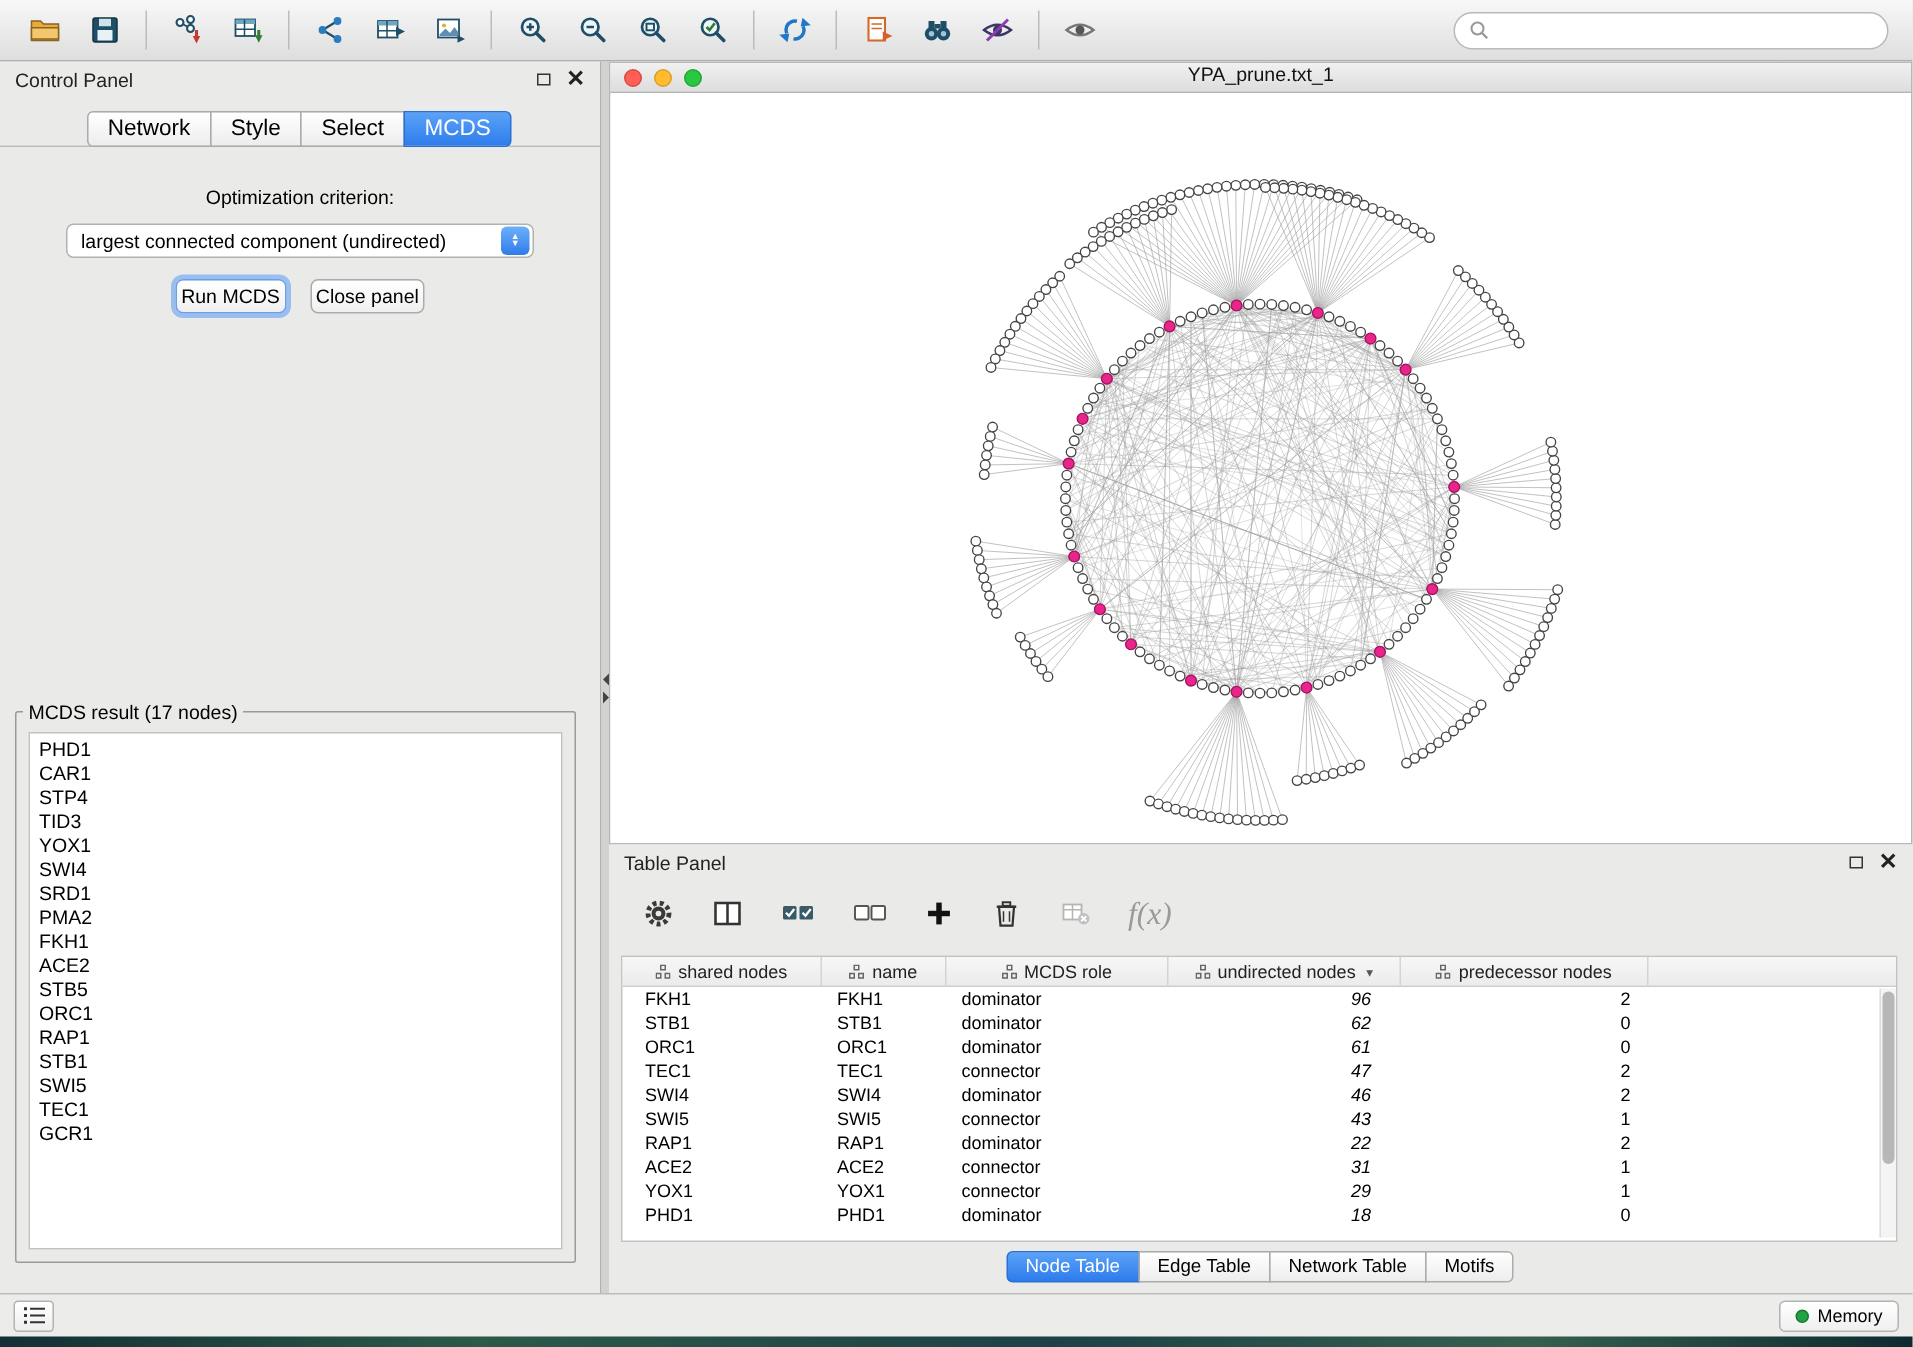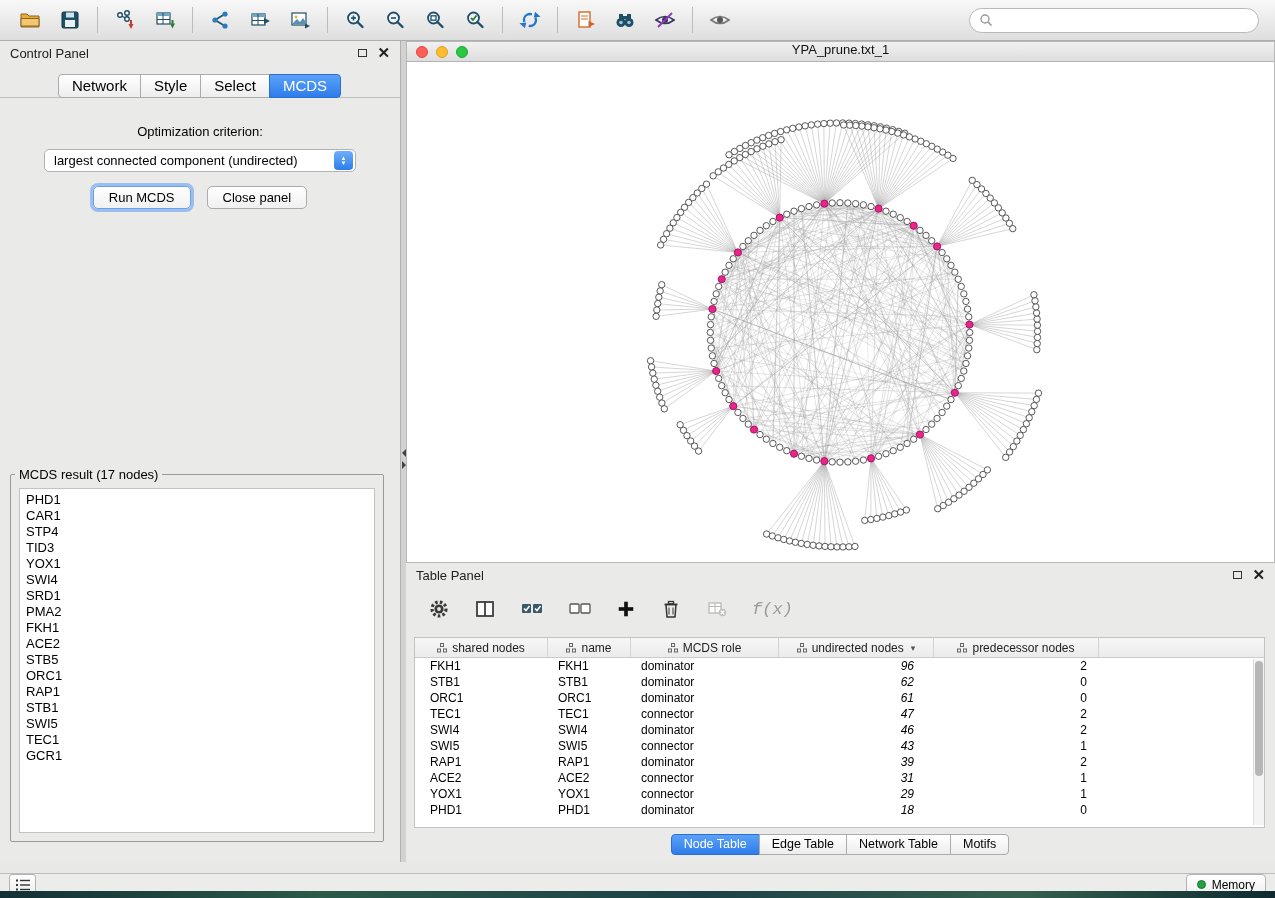--- a/index.html
+++ b/index.html
@@ -35,21 +35,21 @@
   .cp-tab.active { background:linear-gradient(#5aa2f8,#2e7ceb); color:#fff; border-color:#2a6fd4; }
   .opt-label { text-align:center; font-size:13px; margin-top:26px; }
   .combo { width:312px; height:23px; margin:10px auto 0; background:#fff;
     border:1px solid #b2b2b2; border-radius:5px; display:flex; align-items:center;
     font-size:13px; padding-left:9px; }
   .combo-arrow { margin-left:auto; margin-right:2px; width:19px; height:19px;
     background:linear-gradient(#6db0fa,#2e7ceb); border-radius:4px;
     display:flex; flex-direction:column; align-items:center; justify-content:center; }
   .combo-arrow i { font-style:normal; font-size:6px; line-height:5px; color:#fff; }
   .btn-row { display:flex; justify-content:center; gap:16px; margin-top:14px; }
-  .btn { height:23px; padding:0 15px; font-size:13px; border:1px solid #ababab;
+  .btn { height:23px; padding:0 3px; font-size:13px; border:1px solid #ababab;
     border-radius:5px; background:linear-gradient(#ffffff,#f0f0f0); }
   .btn.focused { box-shadow:0 0 0 3px rgba(98,160,245,.6); border-color:#6aa0e8; }
   .mcds-fieldset { position:absolute; left:10px; right:16px; top:426px; bottom:20px;
     border:1px solid #9a9a9a; border-radius:2px; }
   .mcds-fieldset legend { font-size:13px; padding:0 4px; margin-left:4px; }
   .mcds-list { position:absolute; left:8px; right:8px; top:6px; bottom:8px;
     background:#fff; border:1px solid #c2c2c2; overflow:hidden; padding:3px 6px; }
   .mcds-item { font-size:13px; line-height:16px; }
 
   
@@ -67,21 +67,21 @@
   .traffic { position:absolute; left:9px; top:4px; display:flex; gap:8px; }
   .traffic span { width:12px; height:12px; border-radius:50%; display:inline-block; }
   .net-title { width:100%; text-align:center; font-size:13px; color:#111; }
   .net-canvas { position:absolute; left:0; right:0; top:21px; bottom:0; background:#fff; overflow:hidden; }
   .net-canvas svg { width:100%; height:100%; display:block; }
 
   
   .table-panel { position:absolute; left:406px; right:0; top:563px; bottom:36px; background:#eaeae8; }
   .tp-toolbar { height:44px; display:flex; align-items:center; padding-left:22px; gap:24px; }
   .tp-icon { display:flex; align-items:center; justify-content:center; }
-  .fx-label { font-family:Liberation Mono, monospace; font-style:italic; font-size:17px; color:#9a9a9a; }
+  .fx-label { font-family:Liberation Serif, serif; font-style:italic; font-size:21px; color:#9a9a9a; }
   .tbl { position:absolute; left:8px; right:10px; top:74px; bottom:34px;
     background:#fff; border:1px solid #c3c3c3; overflow:hidden; }
   .thead { display:flex; height:20px; background:linear-gradient(#f7f7f7,#ebebeb);
     border-bottom:1px solid #cccccc; font-size:12px; color:#222; }
   .hc { display:flex; align-items:center; justify-content:center; gap:5px;
     border-right:1px solid #d4d4d4; height:100%; }
   .hc0{width:133px;} .hc1{width:83px;} .hc2{width:148px;} .hc3{width:155px;} .hc4{width:165px;}
   .hcf{flex:1;border-right:none;}
   .sortarrow { font-size:9px; color:#555; margin-left:2px; }
   .tbody {}
@@ -96,22 +96,22 @@
   .vthumb { position:absolute; top:2px; left:1px; width:8px; height:115px;
     background:#b7b7b7; border-radius:4px; }
   .tp-tabs { position:absolute; left:0; right:0; bottom:7px; display:flex; justify-content:center; }
   .tp-tab { border:1px solid #ababab; background:linear-gradient(#ffffff,#ededed);
     font-size:12.5px; padding:2px 12px 3px; margin-left:-1px; }
   .tp-tab:first-child{ border-radius:4px 0 0 4px; }
   .tp-tab:last-child{ border-radius:0 4px 4px 0; }
   .tp-tab.active { background:linear-gradient(#5aa2f8,#2e7ceb); color:#fff; border-color:#2a6fd4; }
 
   
-  .statusbar { position:absolute; left:0; right:0; bottom:7px; height:18px;
-    background:#ececea; border-top:1px solid #bdbdbd; display:flex; align-items:flex-start; padding:0 9px; }
+  .statusbar { position:absolute; left:0; right:0; bottom:7px; height:29px;
+    background:#ececea; border-top:1px solid #bdbdbd; display:flex; align-items:center; padding:0 9px; }
   .list-btn { width:27px; height:21px; border:1px solid #b3b3b3; border-radius:3px;
     background:linear-gradient(#fff,#eee); display:flex; align-items:center; justify-content:center; }
   .memory-btn { margin-left:auto; height:21px; border:1px solid #b3b3b3; border-radius:4px;
     background:linear-gradient(#fff,#efefef); display:flex; align-items:center; gap:6px;
     padding:0 10px; font-size:12px; }
   .mem-dot { width:9px; height:9px; border-radius:50%; background:#22a244; border:1px solid #157a30; }
   .wallpaper { position:absolute; left:0; right:0; bottom:0; height:7px;
     background:linear-gradient(90deg,#132f35,#2b5a49 25%,#1d4147 55%,#35604f 80%,#0e2a30); }
 </style>
 </head>
@@ -1265,21 +1265,21 @@
           <div class="tcell c0">SWI5</div>
           <div class="tcell c1">SWI5</div>
           <div class="tcell c2">connector</div>
           <div class="tcell c3">43</div>
           <div class="tcell c4">1</div>
         </div>
         <div class="trow">
           <div class="tcell c0">RAP1</div>
           <div class="tcell c1">RAP1</div>
           <div class="tcell c2">dominator</div>
-          <div class="tcell c3">39</div>
+          <div class="tcell c3">22</div>
           <div class="tcell c4">2</div>
         </div>
         <div class="trow">
           <div class="tcell c0">ACE2</div>
           <div class="tcell c1">ACE2</div>
           <div class="tcell c2">connector</div>
           <div class="tcell c3">31</div>
           <div class="tcell c4">1</div>
         </div>
         <div class="trow">

